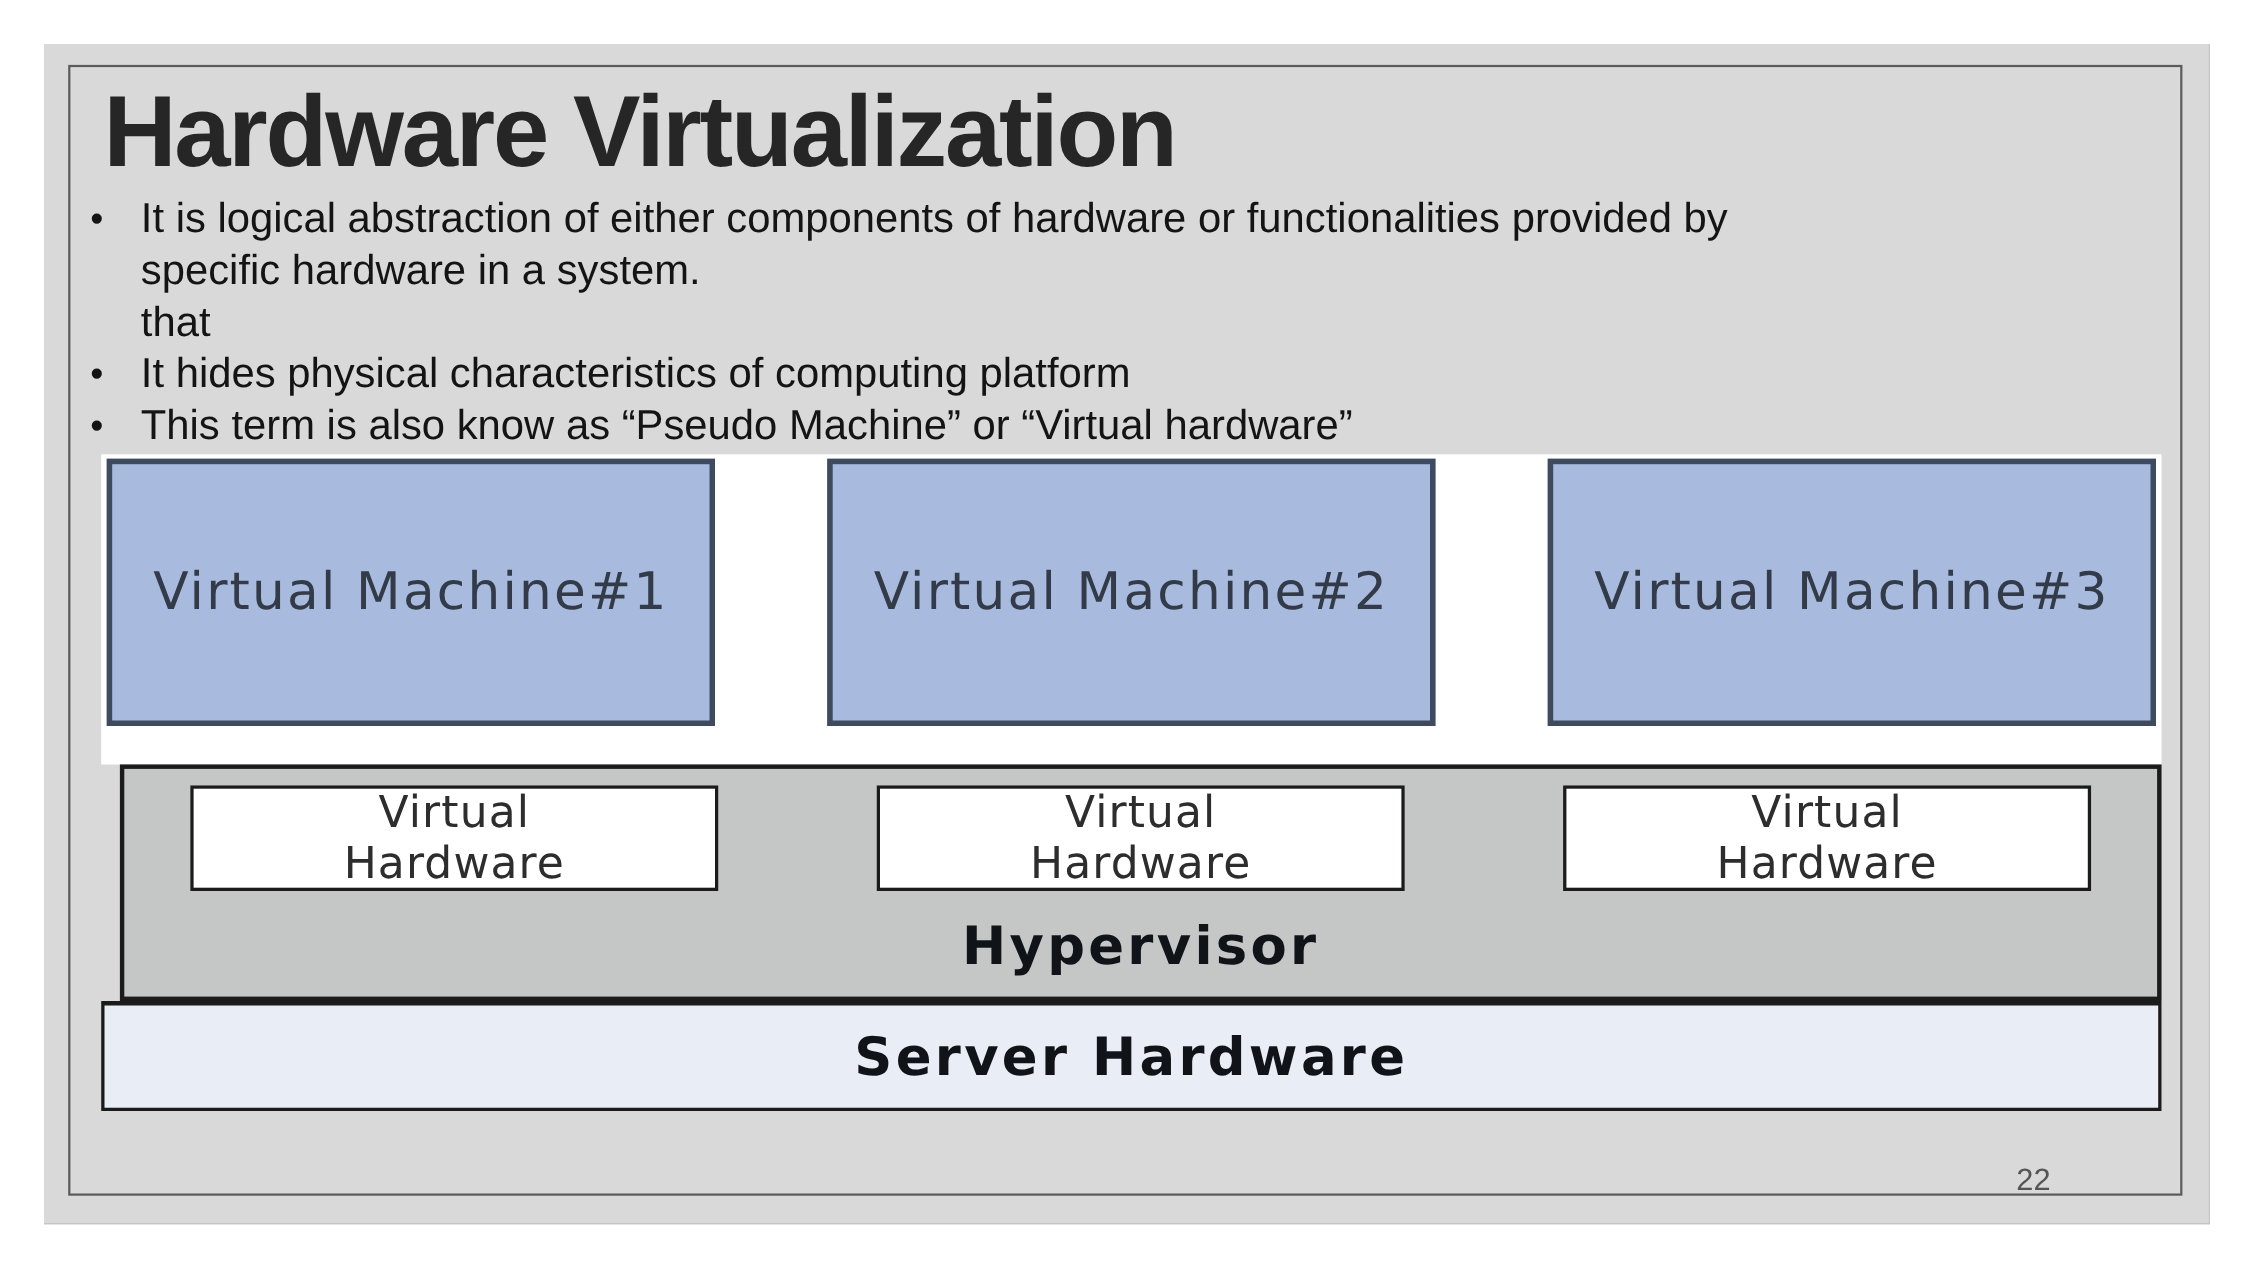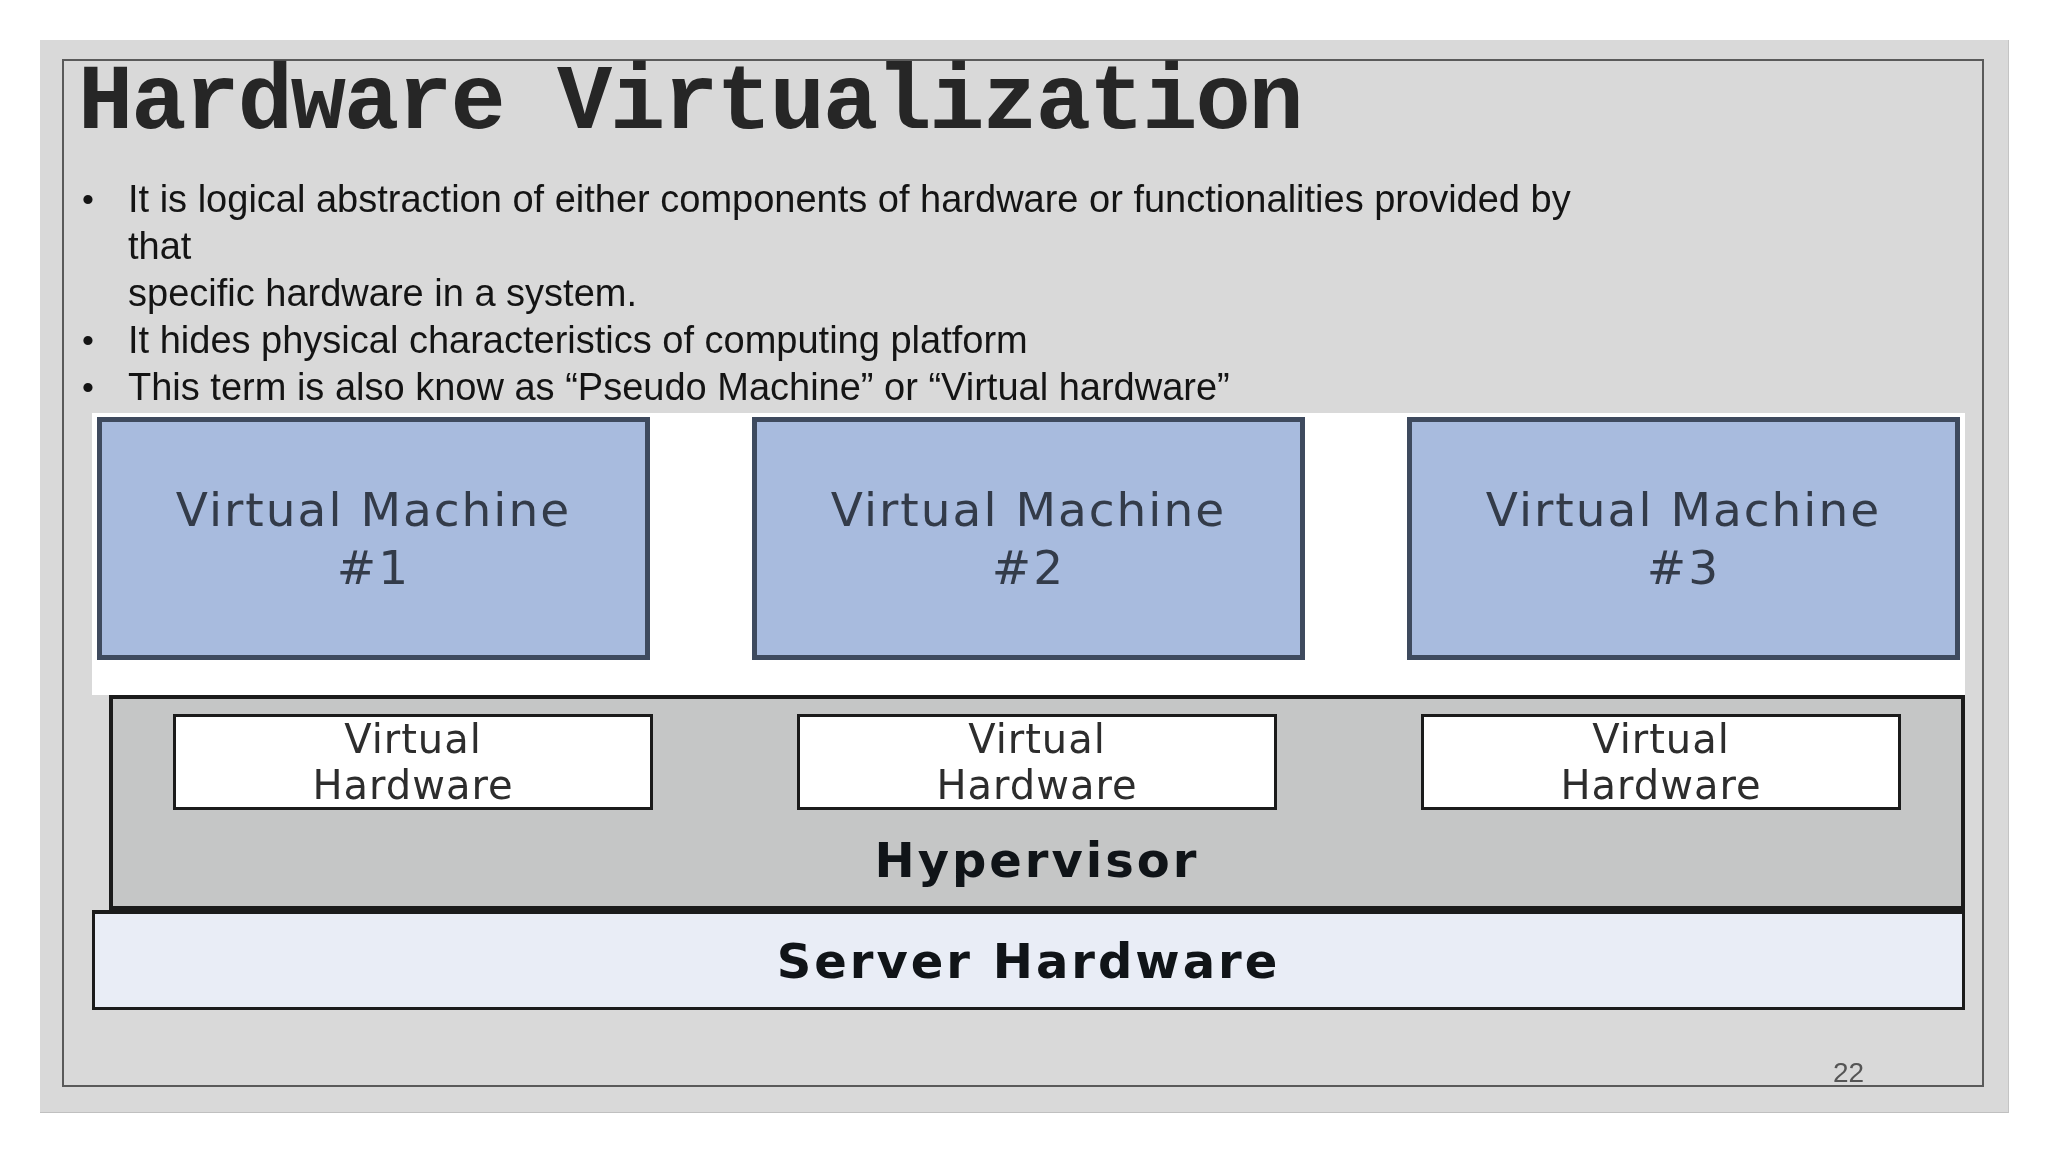--- a/index.html
+++ b/index.html
@@ -13,22 +13,22 @@
     position:absolute;left:40px;top:40px;width:1968px;height:1072px;
     background:var(--slide-bg,#d9d9d9);
     border-right:1px solid #c4c4c4;border-bottom:1px solid #c0c0c0;
   }
   .inner-frame{
     position:absolute;left:22px;top:19px;width:1922px;height:1028px;
     border:2px solid var(--inner-border,#5a5a5a);
     box-sizing:border-box;
   }
   .title{
-    position:absolute;left:38px;top:12px;margin:0;
-    font-family:Liberation Mono, monospace;
+    position:absolute;left:38px;top:12px;margin:16px;
+    font-family:Liberation Sans, sans-serif;
     font-weight:bold;font-size:92px;line-height:104px;letter-spacing:-2px;
     color:var(--title-color,#262626);
   }
   .bullets{
     position:absolute;left:38px;top:136px;width:1780px;
     margin:0;padding:0;list-style:none;
     font-size:38px;line-height:47px;color:var(--body-text,#141414);
   }
   .bullet{display:flex;align-items:flex-start;}
   .marker{width:46px;flex:0 0 46px;text-align:left;padding-left:4px;font-size:34px;line-height:47px;}
@@ -37,21 +37,21 @@
   .diagram{position:absolute;left:52px;top:373px;width:1873px;font-family:"DejaVu Sans",sans-serif;}
   .band{
     height:282px;background:var(--band-bg,#ffffff);
     display:flex;justify-content:space-between;
     padding:4px 5px 0 5px;box-sizing:border-box;
   }
   .vm{
     width:553px;height:243px;box-sizing:border-box;
     background:var(--vm-fill,#a8bbde);
     border:5px solid var(--vm-border,#3e4a5e);
-    display:flex;flex-direction:column;justify-content:center;align-items:center;
+    display:flex;justify-content:center;align-items:center;
     font-size:47px;line-height:58px;letter-spacing:2px;
     color:var(--vm-text,#333b49);text-align:right;
   }
   .hypervisor{
     height:215px;box-sizing:border-box;
     background:var(--hypervisor-fill,#c5c6c6);
     border:4px solid var(--hypervisor-border,#1b1b1b);
     margin-left:17px;
   }
   .vh-row{display:flex;justify-content:space-between;margin:15px 60px 0 60px;}
@@ -89,22 +89,22 @@
   <div class="slide">
     <div class="inner-frame"></div>
 
     <h1 class="title">Hardware Virtualization</h1>
 
     <ul class="bullets">
       <li class="bullet">
         <span class="marker">•</span>
         <div class="btext">
           <div>It is logical abstraction of either components of hardware or functionalities provided by</div>
+          <div>specific hardware in a system.</div>
           <div>that</div>
-          <div>specific hardware in a system.</div>
         </div>
       </li>
       <li class="bullet">
         <span class="marker">•</span>
         <div class="btext">
           <div>It hides physical characteristics of computing platform</div>
         </div>
       </li>
       <li class="bullet">
         <span class="marker">•</span>

